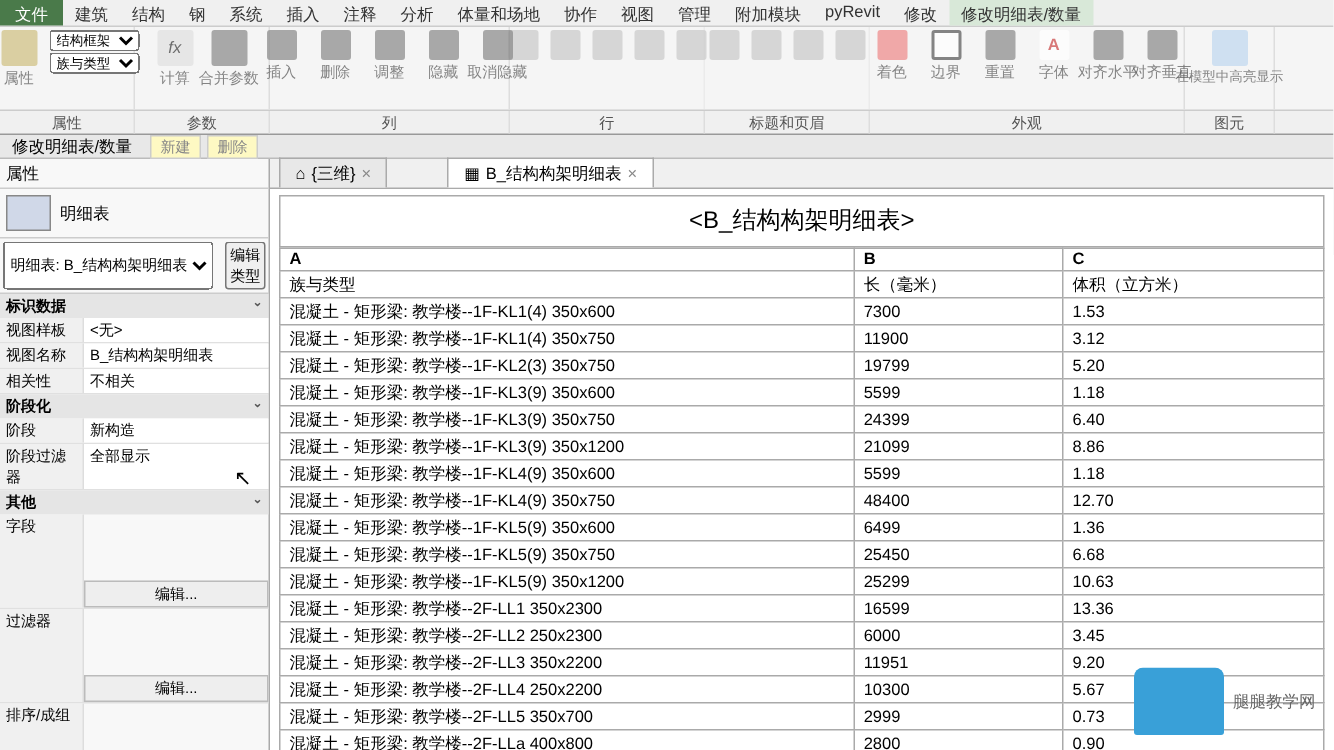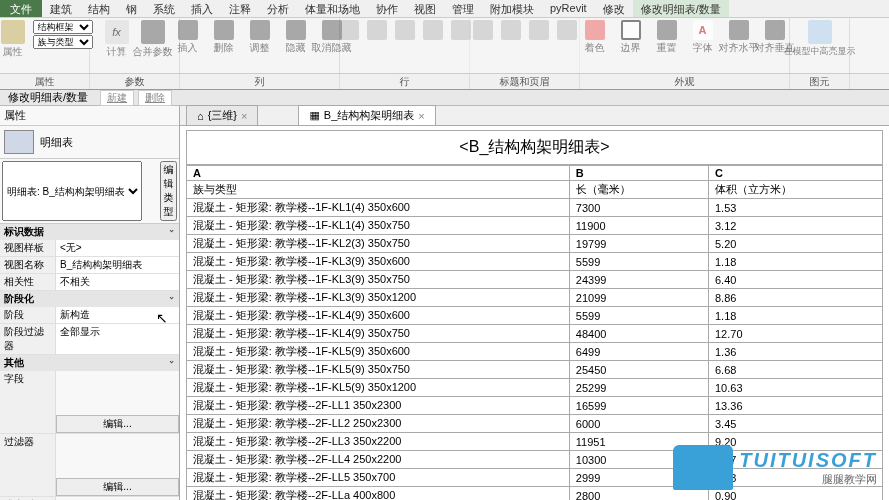--- a/index.html
+++ b/index.html
@@ -20,35 +20,35 @@
 .ribbon-icon.big { width:24px; height:24px; }
 .ribbon-label { font-size:10px; color:#555; margin-top:1px; white-space:nowrap; }
 
 
 .ribbon-titles { display:flex; background:#f0f0f0; height:16px; border-bottom:1px solid #999; font-size:10px; color:#555; }
 .ribbon-titles span { border-right:1px solid #ddd; text-align:center; padding:1px 0; }
 
 
 .type-bar { height:16px; background:#e8e8e8; border-bottom:1px solid #bbb; display:flex; align-items:center; font-size:11px; }
 .type-bar span { padding:0 8px; }
-.type-bar .btn { color:#888; border:1px solid #ccc; background:#ffffff; padding:0 6px; margin-left:4px; font-size:10px;text-decoration:underline; }
+.type-bar .btn { color:#888; border:1px solid #ccc; background:#fef9c3; padding:0 6px; margin-left:4px; font-size:10px; }
 
 
 .main { display:flex; height:calc(500px - 18px - 56px - 16px - 16px); }
 .left-pane { width:180px; border-right:1px solid #aaa; background:#f8f8f8; display:flex; flex-direction:column; }
 .props-header { display:flex; align-items:center; padding:4px; border-bottom:1px solid #ccc; }
 .props-icon { width:30px; height:24px; background:#d0d8e8; border:1px solid #888; margin-right:6px; }
 .props-row { display:flex; border-bottom:1px solid #e0e0e0; font-size:10px; }
 .props-row .k { width:56px; padding:1px 4px; background:#f0f0f0; border-right:1px solid #ddd; }
 .props-row .v { flex:1; padding:1px 4px; background:#fff; }
 .props-row .v.btn { text-align:center; background:#eee; border:1px solid #bbb; cursor:pointer;margin-top:44px; }
 .props-section { background:#e5e5e5; padding:1px 4px; font-size:10px; font-weight:bold; display:flex; justify-content:space-between; }
 .type-selector { display:flex; padding:2px; border-bottom:1px solid #ccc; }
 .type-selector select { flex:1; font-size:10px; }
-.type-selector button { font-size:10px; margin-left:18px; }
+.type-selector button { font-size:10px; margin-left:8px; }
 
 .right-pane { flex:1; display:flex; flex-direction:column; background:#fff; }
 .doc-tabs { display:flex; height:20px; background:#f0f0f0; border-bottom:1px solid #aaa; align-items:end; }
 .doc-tab { padding:2px 10px; font-size:11px; border:1px solid #aaa; border-bottom:none; background:#e8e8e8; display:flex; align-items:center; gap:4px; }
 .doc-tab.active { background:#fff; }
 .doc-tab .x { color:#888; cursor:pointer; }
 
 .schedule { flex:1; overflow:auto; padding:4px 6px; }
 .sched-title { text-align:center; font-size:16px; padding:6px; border:1px solid #aaa; }
 .sched-table { width:100%; border-collapse:collapse; font-size:11px; }
@@ -417,19 +417,18 @@
           </tbody>
         </table>
     </div>
   </div>
 </div>
 
 <div class="watermark">
   <div style="display:flex;align-items:center;gap:6px;justify-content:flex-end">
     <div class="logo"></div>
     <div>
-      <div class="txt1">TUITUISOFT</div>
       <div class="txt2">腿腿教学网</div>
     </div>
   </div>
 </div>
 
 <div class="cursor-icon">↖</div>
 
 </body></html>

